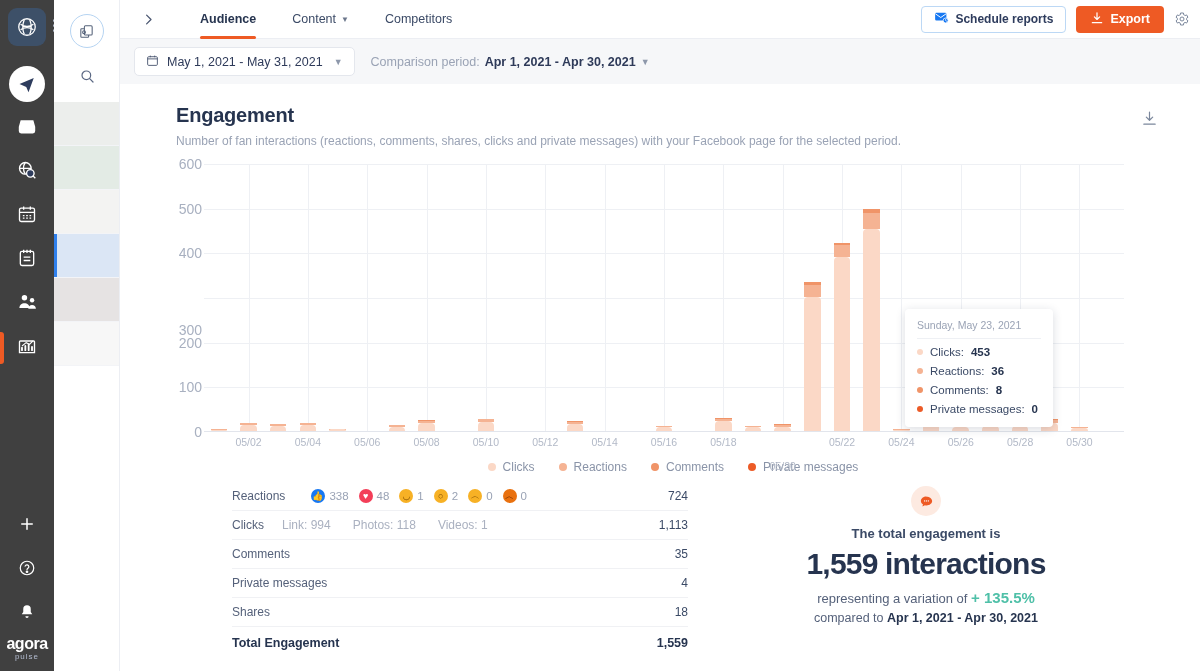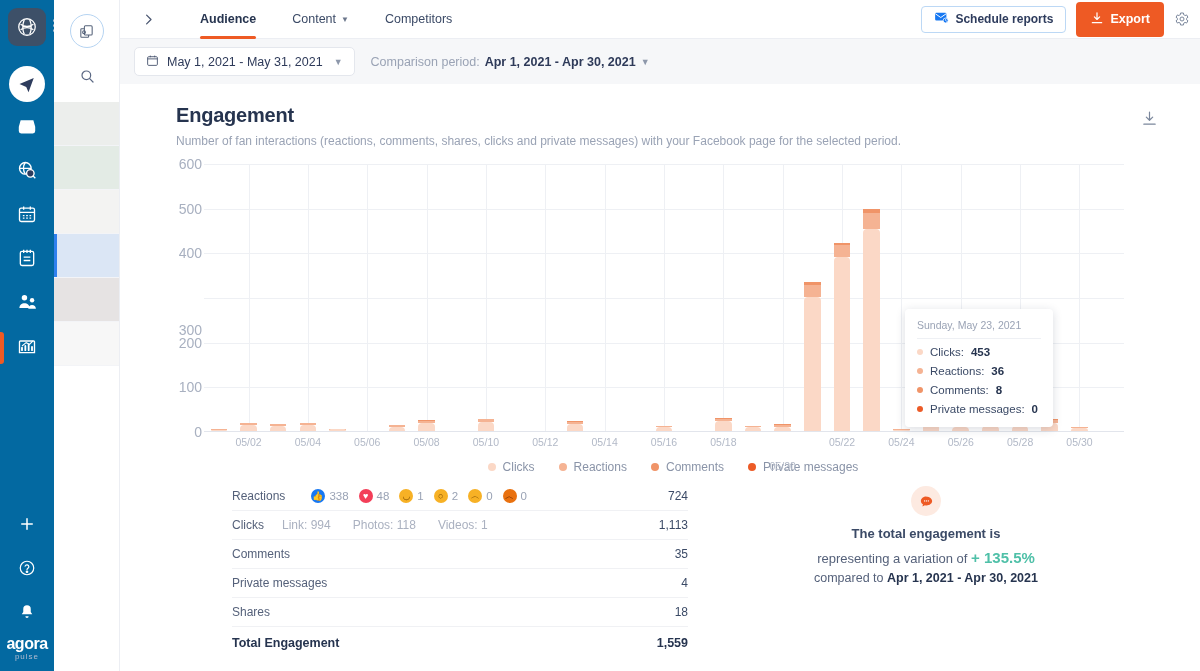--- a/index.html
+++ b/index.html
@@ -7,21 +7,21 @@
   body {
     font-family: "Liberation Sans", sans-serif;
     background: #ffffff;
     color: #2e3a59;
     -webkit-font-smoothing: antialiased;
   }
   .app { display: flex; width: 1200px; height: 671px; position: relative; }
 
   
   .rail {
-    width: 54px; height: 671px; background: #0369a1;
+    width: 54px; height: 671px; background: #404040;
     display: flex; flex-direction: column; align-items: center;
     flex: 0 0 54px; position: relative;
   }
   .rail-brand {
     margin-top: 8px; width: 38px; height: 38px; border-radius: 9px;
     background: #3d5068; display: flex; align-items: center; justify-content: center;
     position: relative;
   }
   .rail-dots { position: absolute; right: -10px; top: 11px; display: flex; flex-direction: column; gap: 2px; }
   .rail-dots i { width: 3px; height: 3px; border-radius: 50%; background: #b9c3d4; display: block; }
@@ -83,21 +83,21 @@
     background: #ee5a24; border-radius: 2px;
   }
   .tab .caret { margin-left: 5px; font-size: 8px; opacity: .75; }
   .topbar-right { margin-left: auto; display: flex; align-items: center; gap: 10px; padding-right: 10px; }
   .btn-schedule {
     display: flex; align-items: center; gap: 6px; height: 27px; padding: 0 12px;
     border: 1px solid #bcd8f5; border-radius: 4px; background: #fff;
     color: #2e3c5d; font-size: 12px; font-weight: bold; white-space: nowrap;
   }
   .btn-export {
-    display: flex; align-items: center; gap: 6px; height: 35px; padding: 0 14px;
+    display: flex; align-items: center; gap: 6px; height: 27px; padding: 0 14px;
     border-radius: 4px; background: #ee5a24; color: #fff; font-size: 12.5px; font-weight: bold;
   }
   .gear { color: #7b879c; display: flex; }
 
   .subbar {
     height: 45px; background: #f6f7f9; display: flex; align-items: center;
     padding: 0 0 0 14px; flex: 0 0 45px; gap: 16px;
   }
   .datepick {
     display: flex; align-items: center; gap: 8px; height: 29px; padding: 0 11px;
@@ -672,20 +672,21 @@
           <div class="summary">
             <div class="sum-icon">
               <svg width="15" height="15" viewBox="0 0 24 24" fill="#ee5a24">
                 <path d="M12 4C7 4 3 7.1 3 11c0 2.2 1.3 4.1 3.3 5.4L5.5 20l3.9-2c.8.2 1.7.3 2.6.3 5 0 9-3.1 9-7s-4-7-9-7z"></path>
                 <circle cx="9" cy="11" r="1.1" fill="#fff"></circle>
                   <circle cx="12" cy="11" r="1.1" fill="#fff"></circle>
                   <circle cx="15" cy="11" r="1.1" fill="#fff"></circle>
               </svg>
             </div>
             <div class="sum-line1">The total engagement is</div>
+            <div class="sum-big">1,559 interactions</div>
             <div class="sum-line3">
               <span>representing a variation of</span>
               <span class="up">+ 135.5%</span>
             </div>
             <div class="sum-line4">
               <span>compared to</span>
               <b>Apr 1, 2021 - Apr 30, 2021</b>
             </div>
           </div>
         </div>

